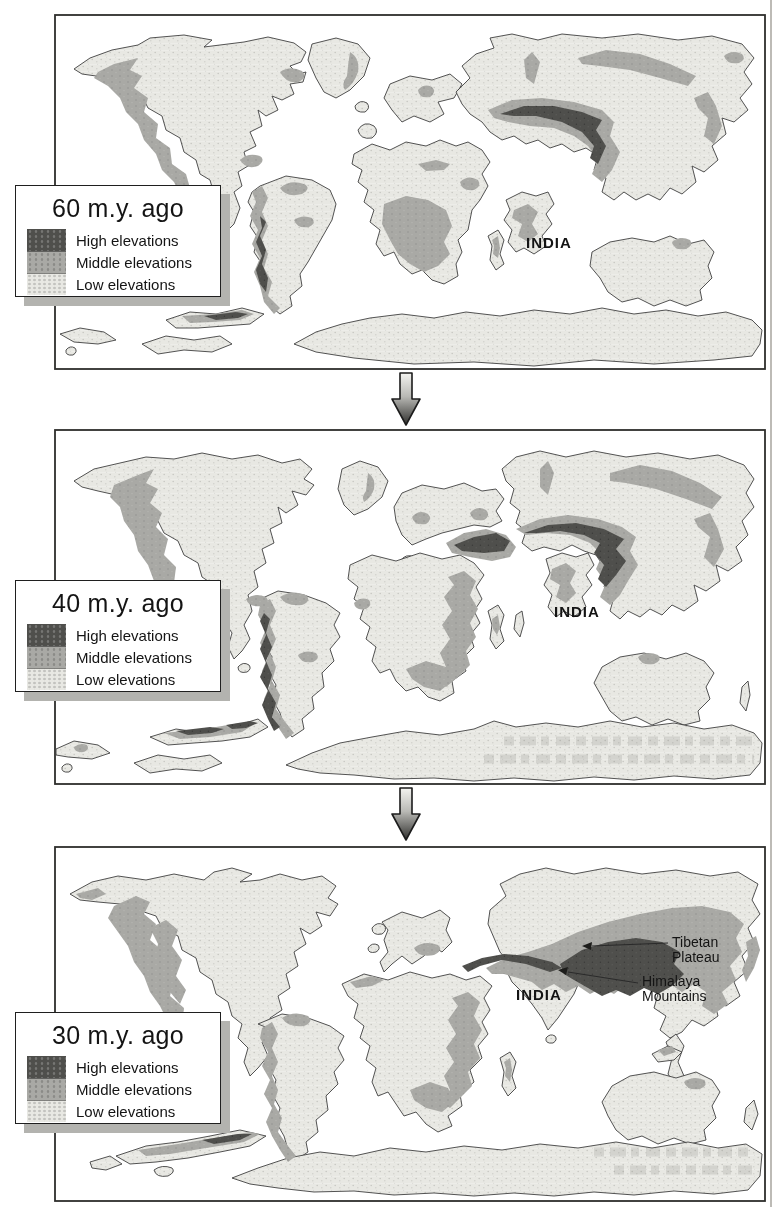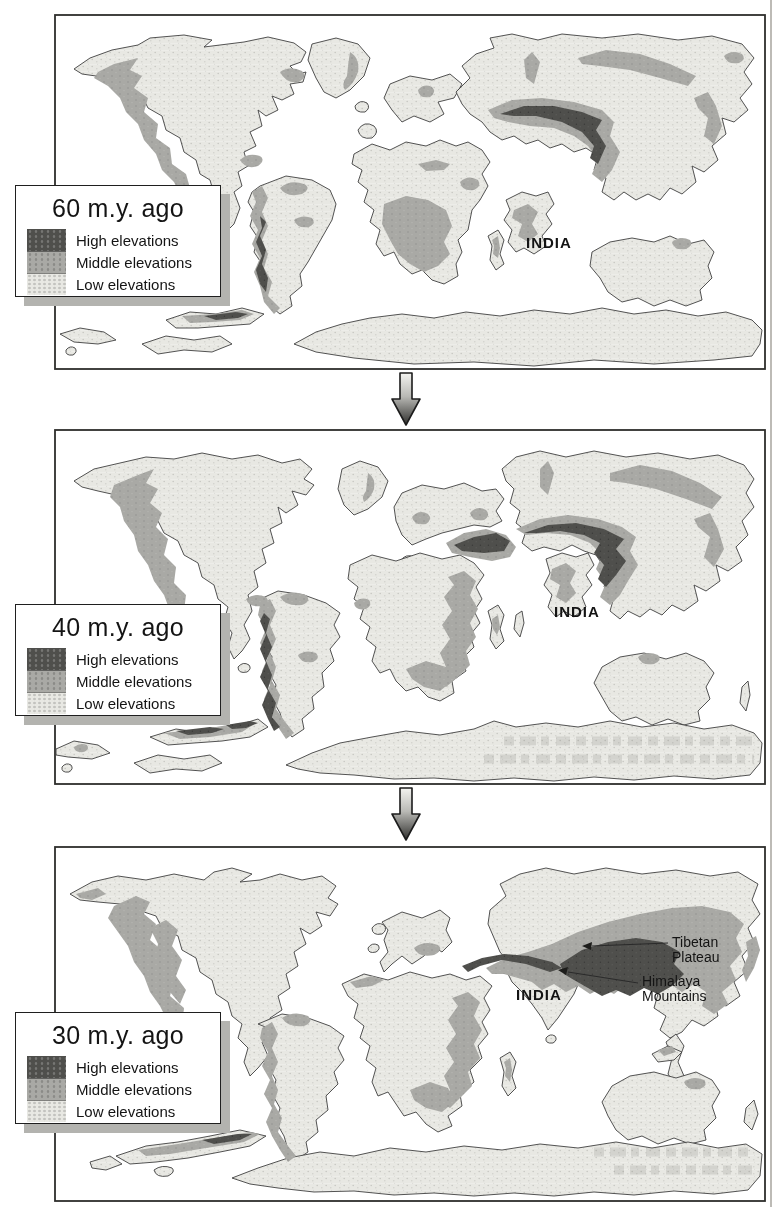--- a/index.html
+++ b/index.html
@@ -263,21 +263,21 @@
         <span class="swatch sw-middle"></span>
         <span class="legend-label">Middle elevations</span>
       </div>
       <div class="legend-row">
         <span class="swatch sw-low"></span>
         <span class="legend-label">Low elevations</span>
       </div>
     </div>
   </div>
 
-  <div class="legend" style="top:604px">
+  <div class="legend" style="top:580px">
     <div class="legend-title">40 m.y. ago</div>
     <div class="legend-rows">
       <div class="legend-row">
         <span class="swatch sw-high"></span>
         <span class="legend-label">High elevations</span>
       </div>
       <div class="legend-row">
         <span class="swatch sw-middle"></span>
         <span class="legend-label">Middle elevations</span>
       </div>

